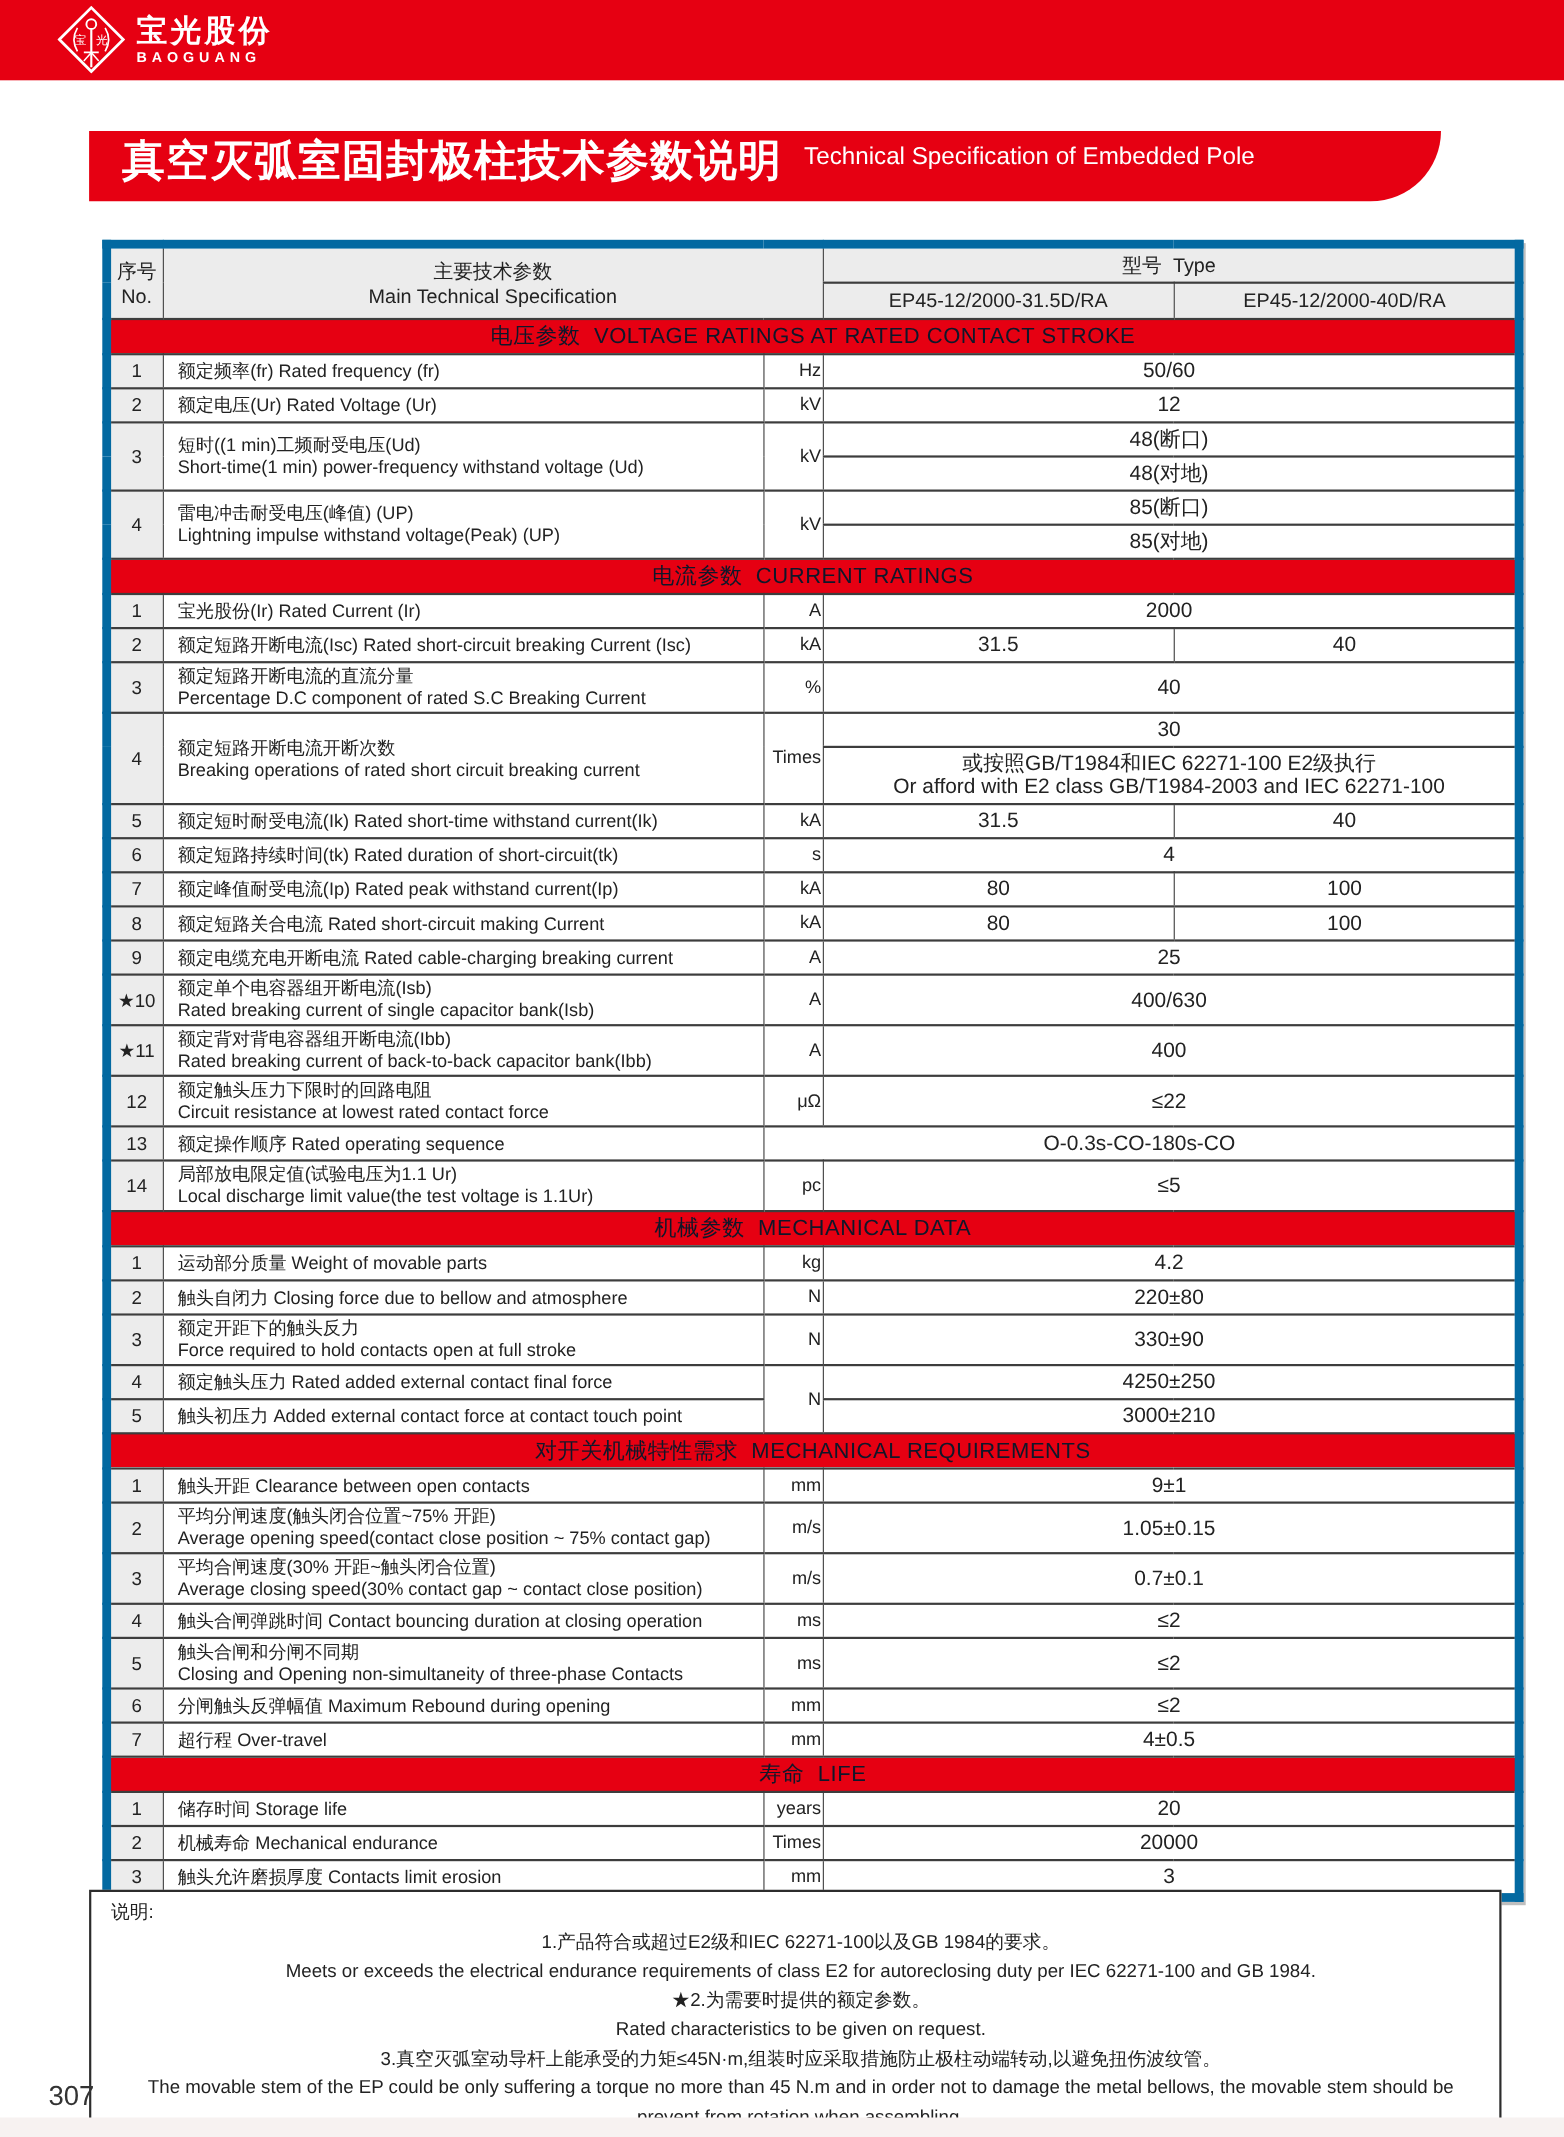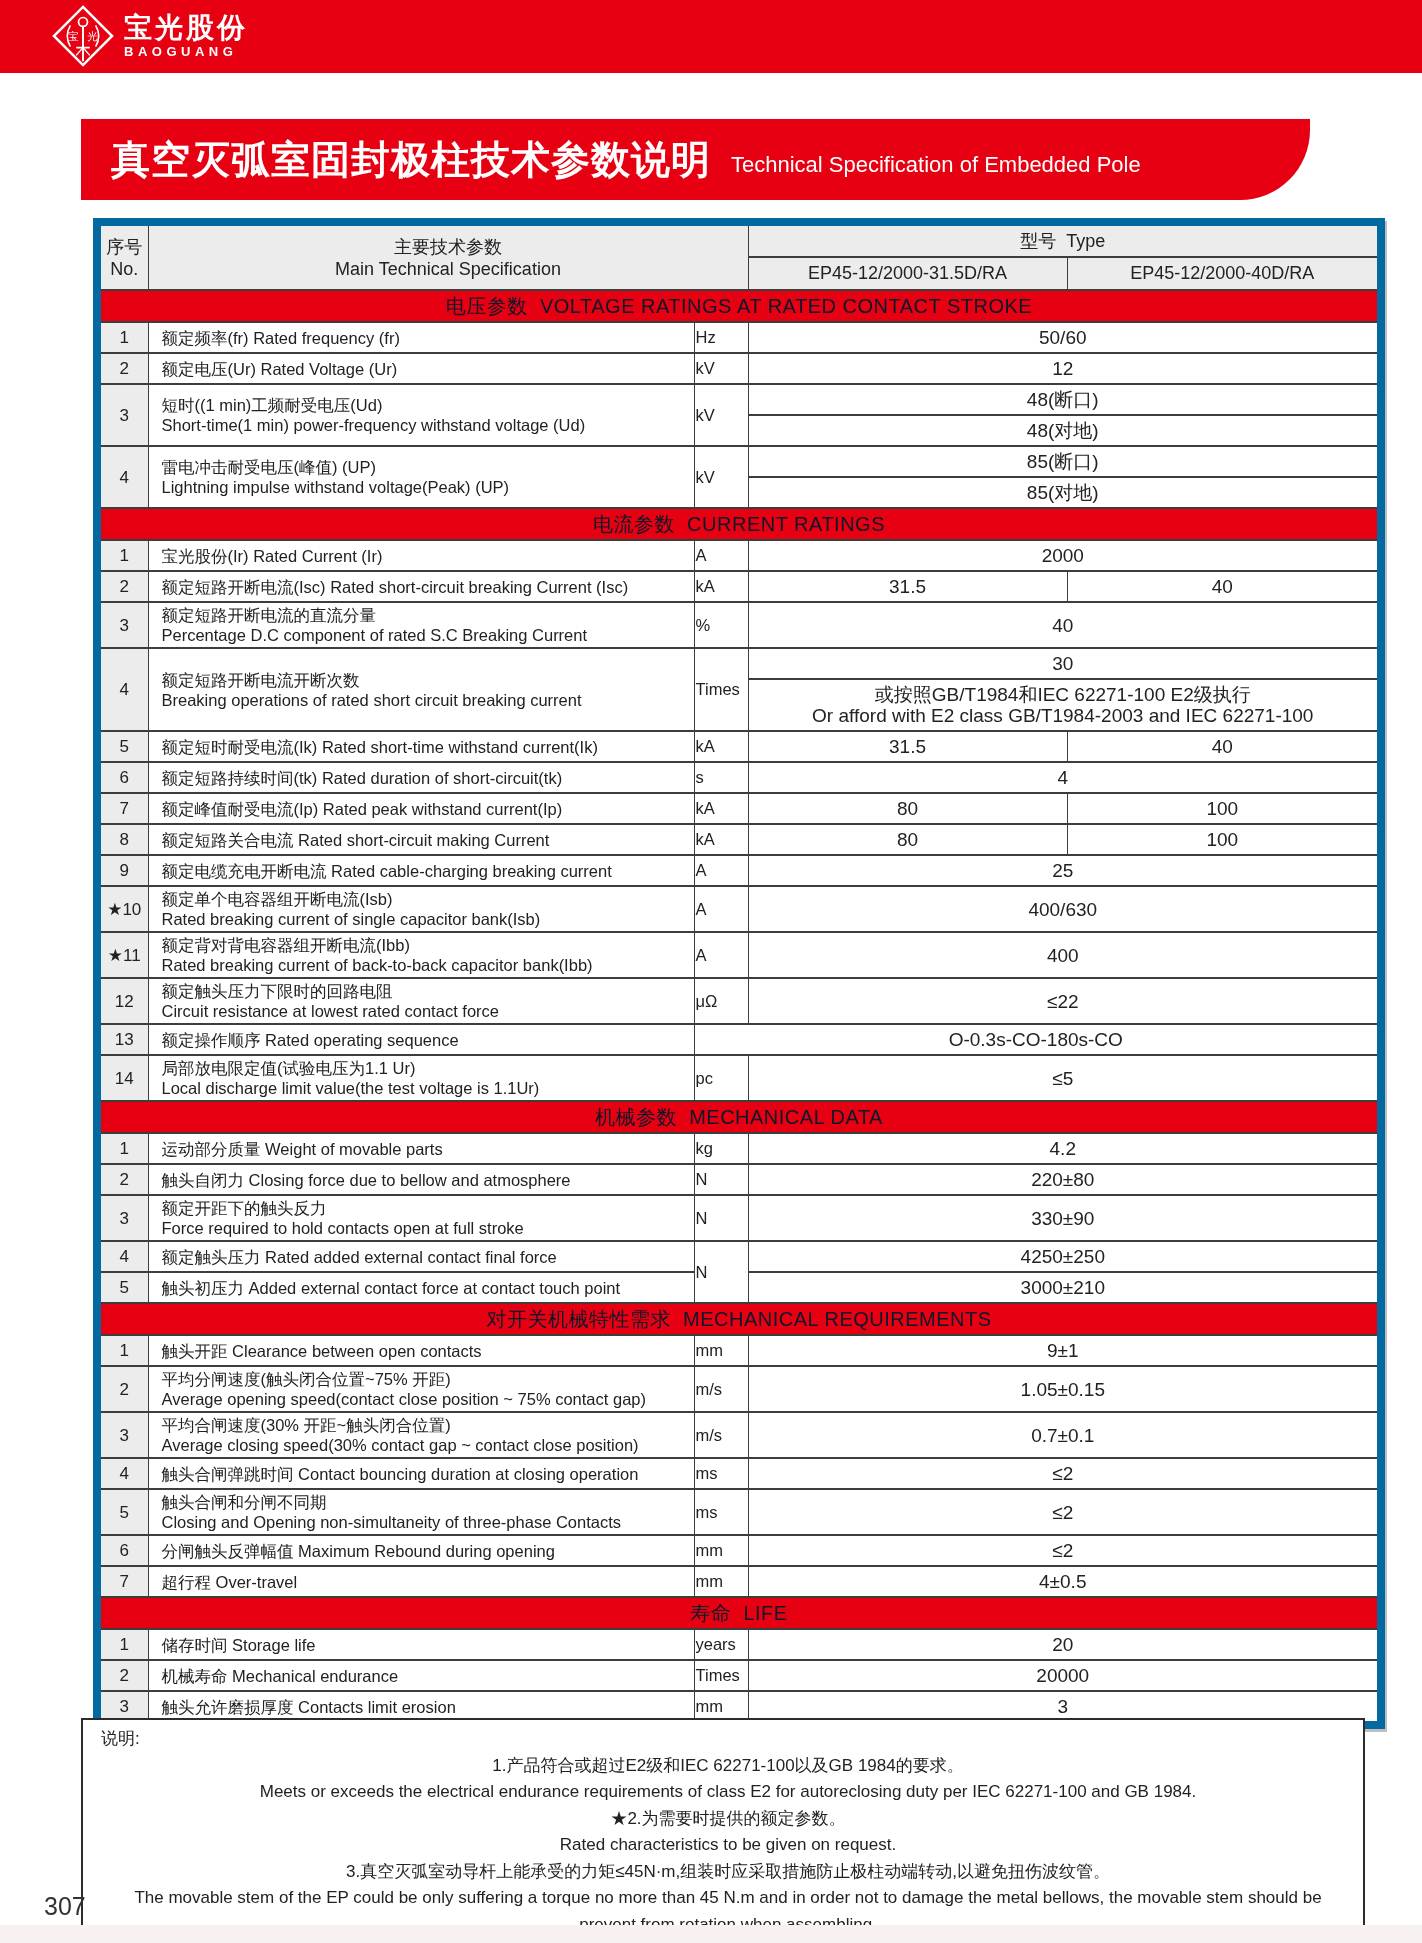--- a/index.html
+++ b/index.html
@@ -15,22 +15,22 @@
     overflow:hidden;
   }
   
   .banner{position:absolute;left:0;top:0;width:1422px;height:73px;background:var(--red);}
   .logo{position:absolute;left:52px;top:5px;display:flex;align-items:center;gap:10px;color:#fff;}
   .logo-text{display:flex;flex-direction:column;line-height:1;}
   .logo-cn{font-size:28px;font-weight:bold;letter-spacing:3px;}
   .logo-en{font-size:13px;font-weight:bold;letter-spacing:4.5px;margin-top:3px;}
   
   .titlebar{
-    position:absolute;left:81px;top:119px;width:1229px;height:81px;background:var(--red);
-    border-radius:0 0 70px 0;display:flex;align-items:center;box-sizing:border-box;
+    position:absolute;left:81px;top:119px;width:1229px;height:64px;background:var(--red);
+    border-radius:0 0 70px 0;display:flex;box-sizing:border-box;
     padding-left:30px;color:#fff;gap:20px;
   }
   .title-cn{font-size:39px;font-weight:bold;letter-spacing:1px;white-space:nowrap;}
   .title-en{font-size:22px;margin-top:10px;white-space:nowrap;}
   
   table.spec{
     position:absolute;left:93px;top:218px;width:1284px;
     border-collapse:collapse;table-layout:fixed;
     border:8px solid #0369a1;
     box-shadow:2px 3px 0 rgba(70,70,70,.35);
@@ -47,21 +47,21 @@
   .h-stack div{line-height:22px;}
   .h-type{white-space:pre;height:24px;}
   .h-model{height:25px;font-size:18px;}
   .section-bar{
     background:var(--red);color:#0f172a;text-align:center;
     font-size:20px;padding:4px 0;line-height:22px;white-space:pre;letter-spacing:.5px;
   }
   .c-no{background:var(--grey);text-align:center;font-size:17px;padding:4px 2px;line-height:21px;}
   .c-spec{text-align:left;padding:2px 8px 2px 13px;font-size:16.5px;margin-left:12px;}
   .spec-line{line-height:20px;}
-  .c-unit{text-align:left;font-size:16.5px;padding:4px 1px;line-height:21px;}
+  .c-unit{text-align:right;font-size:16.5px;padding:4px 1px;line-height:21px;}
   .c-val{text-align:center;font-size:19px;padding:4px 2px;line-height:21px;}
   .sub{line-height:21px;}
   
   .notes{
     position:absolute;left:81px;top:1718px;width:1284px;box-sizing:border-box;
     border:2px solid #2c2c2c;border-bottom-width:5px;
     padding:6px 20px 10px 18px;font-size:17px;line-height:26.5px;background:#fff;
   }
   .note-label{margin-left:0;}
   .note-line{margin-left:12px;text-align:center;}

